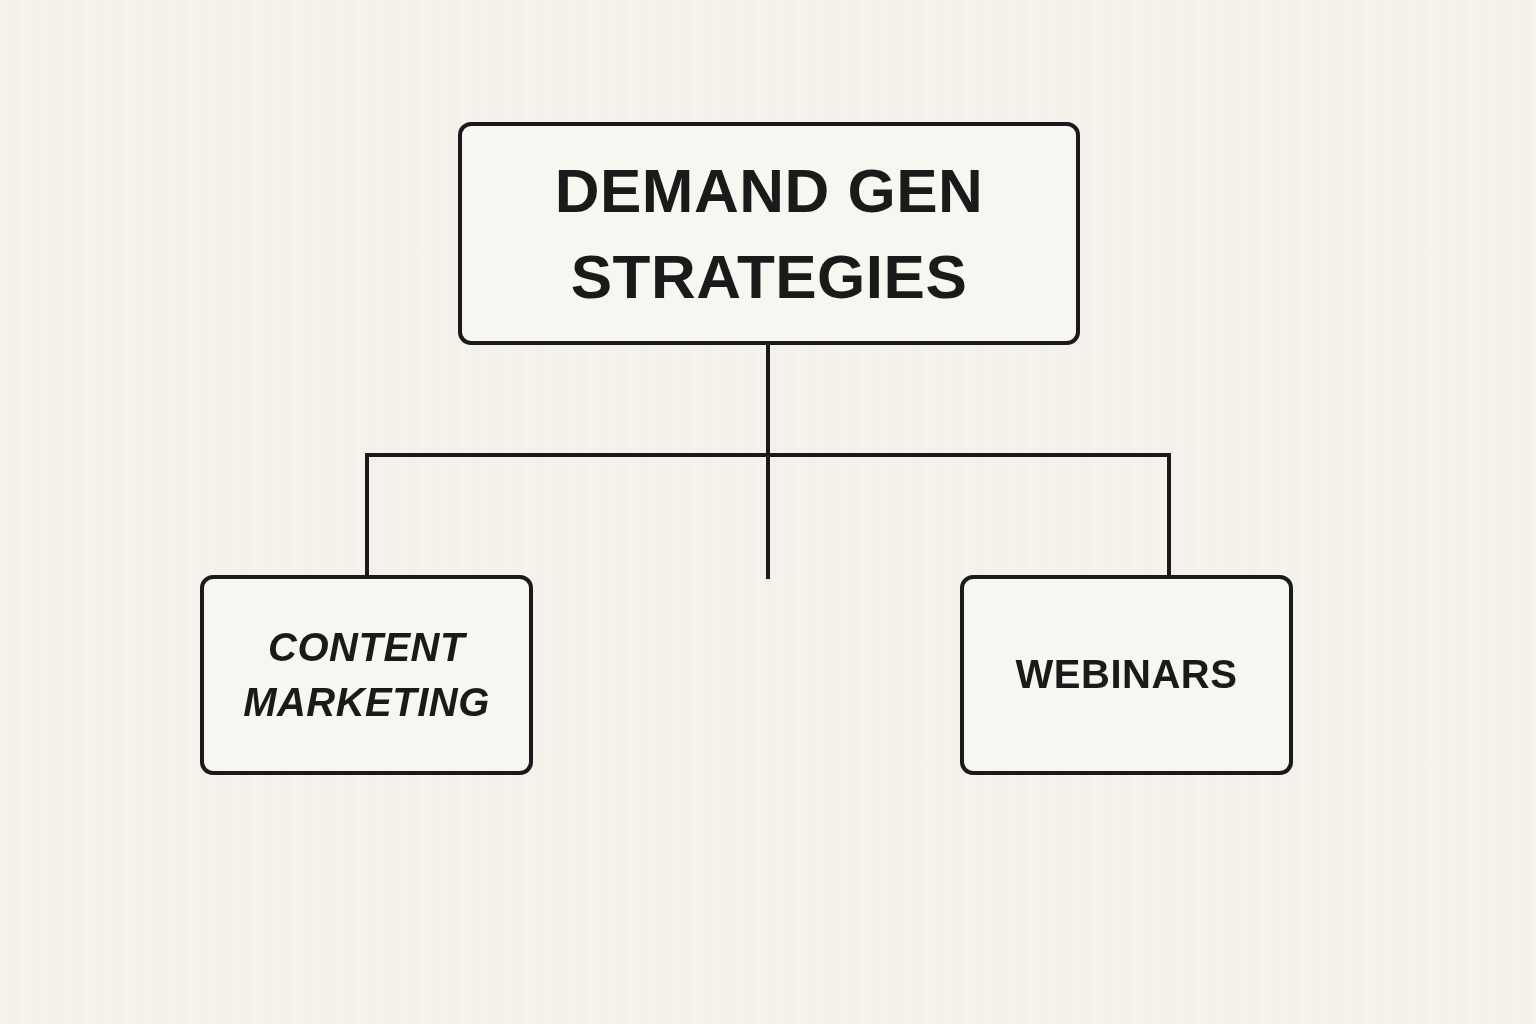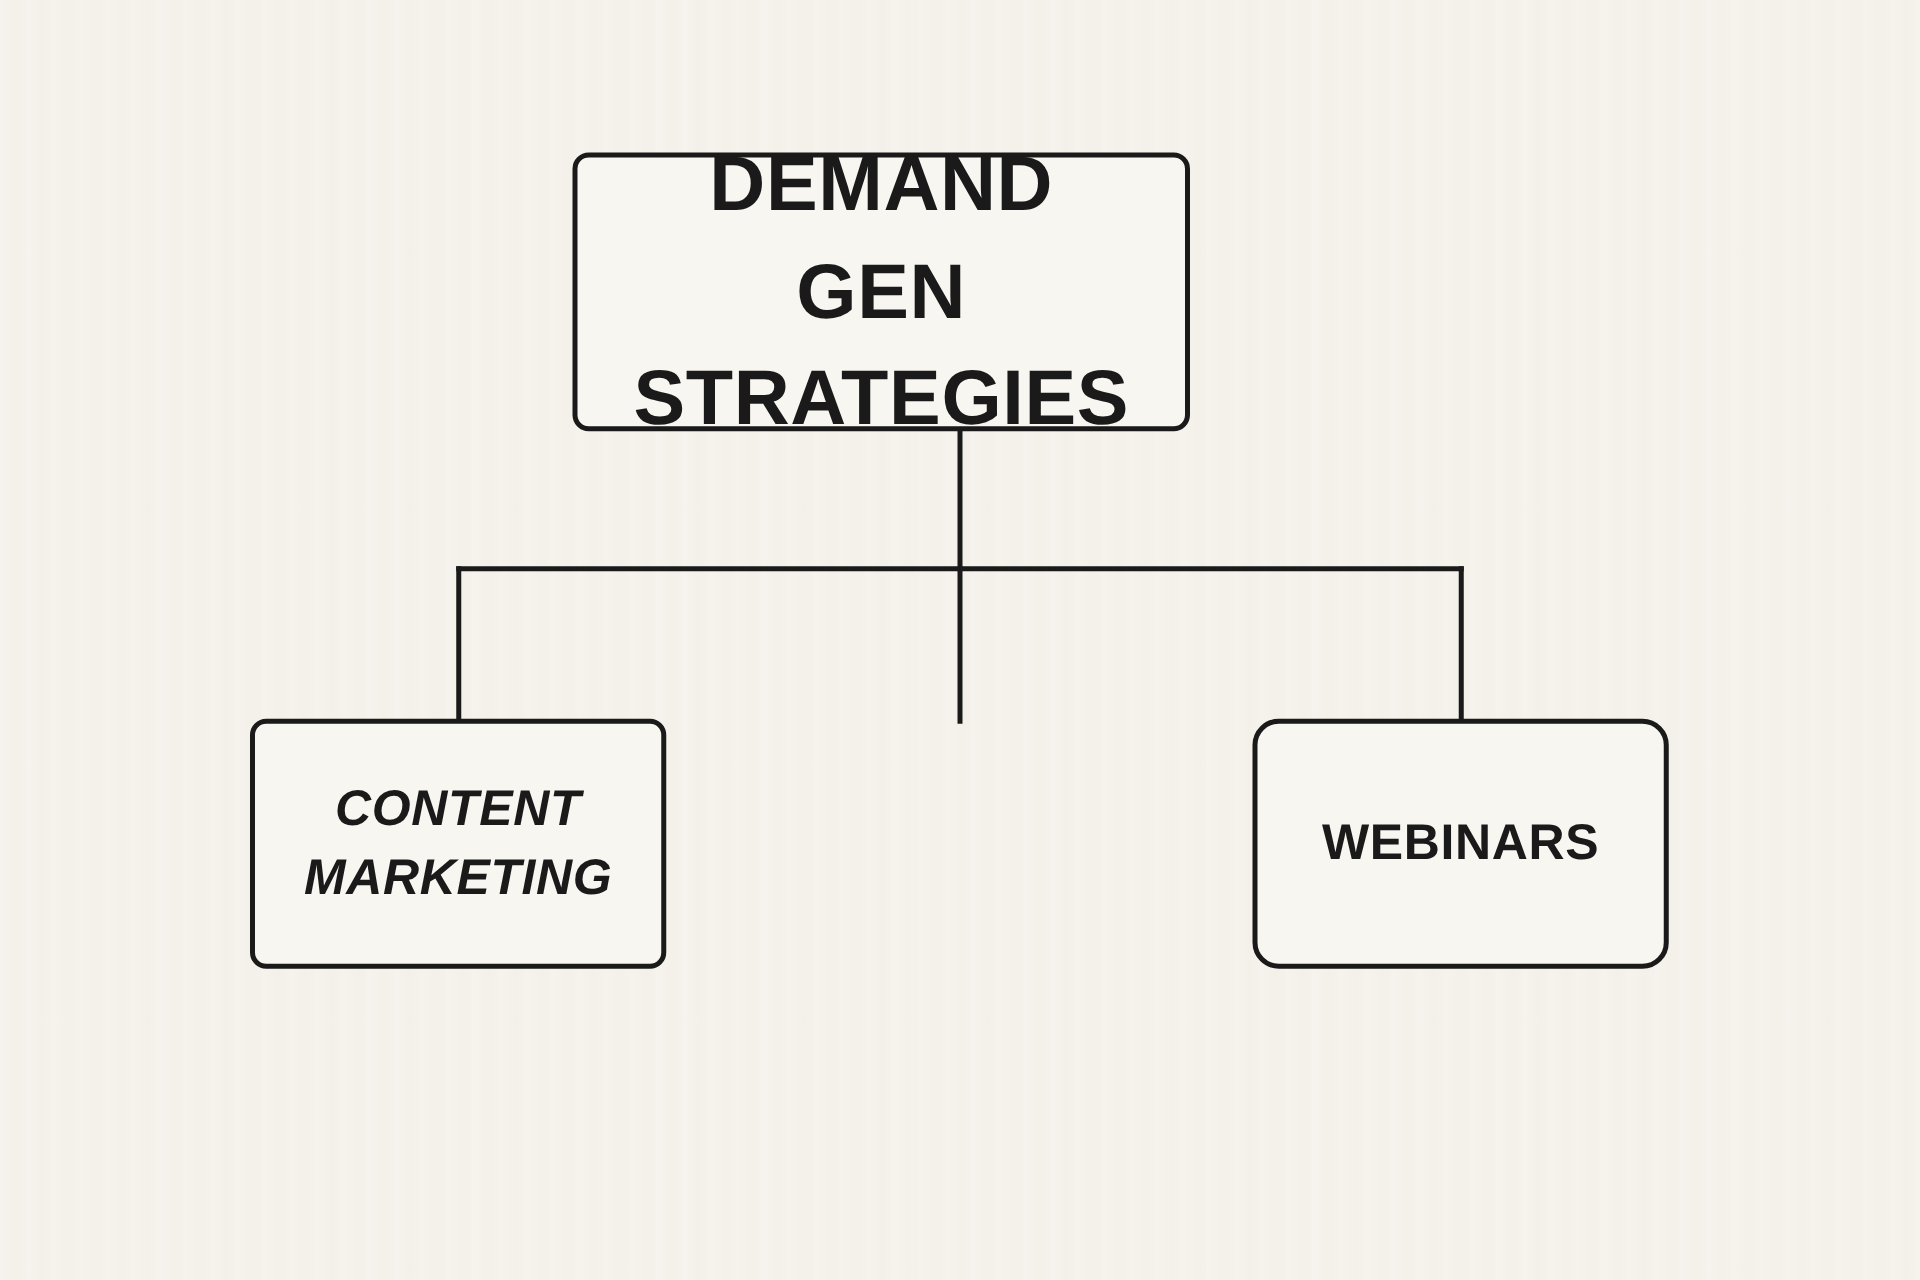--- a/index.html
+++ b/index.html
@@ -39,38 +39,38 @@
     align-items: center;
     justify-content: center;
     text-align: center;
     color: #1a1a1a;
     font-weight: bold;
     z-index: 2;
   }
   .node-root {
     left: 458px;
     top: 122px;
-    width: 494px;
+    width: 622px;
     height: 223px;
     font-size: 62px;
     line-height: 1.38;
     letter-spacing: 0.5px;
     padding: 0 30px;
   }
   .node-child {
     top: 575px;
     height: 200px;
     font-size: 40px;
     line-height: 1.38;
     letter-spacing: 0.5px;
     padding: 0 14px;
   }
   .node-child-1 { left: 200px;  width: 333px; font-style: italic; }
   .node-child-2 { left: 601px;  width: 333px; }
-  .node-child-3 { left: 1002px; width: 333px; border-radius: 21px; }
+  .node-child-3 { left: 960px; width: 333px; }
 
   .connector {
     position: absolute;
     background: #1a1a1a;
     z-index: 1;
   }
   .stem       { left: 766px;    top: 343px; width: 4px;   height: 114px; }
   .hbar       { left: 364.5px;  top: 453px; width: 806px; height: 4px;  }
   .drop-left  { left: 364.5px;  top: 453px; width: 4px;   height: 126px; }
   .drop-mid   { left: 765.5px;  top: 453px; width: 4px;   height: 126px; }

